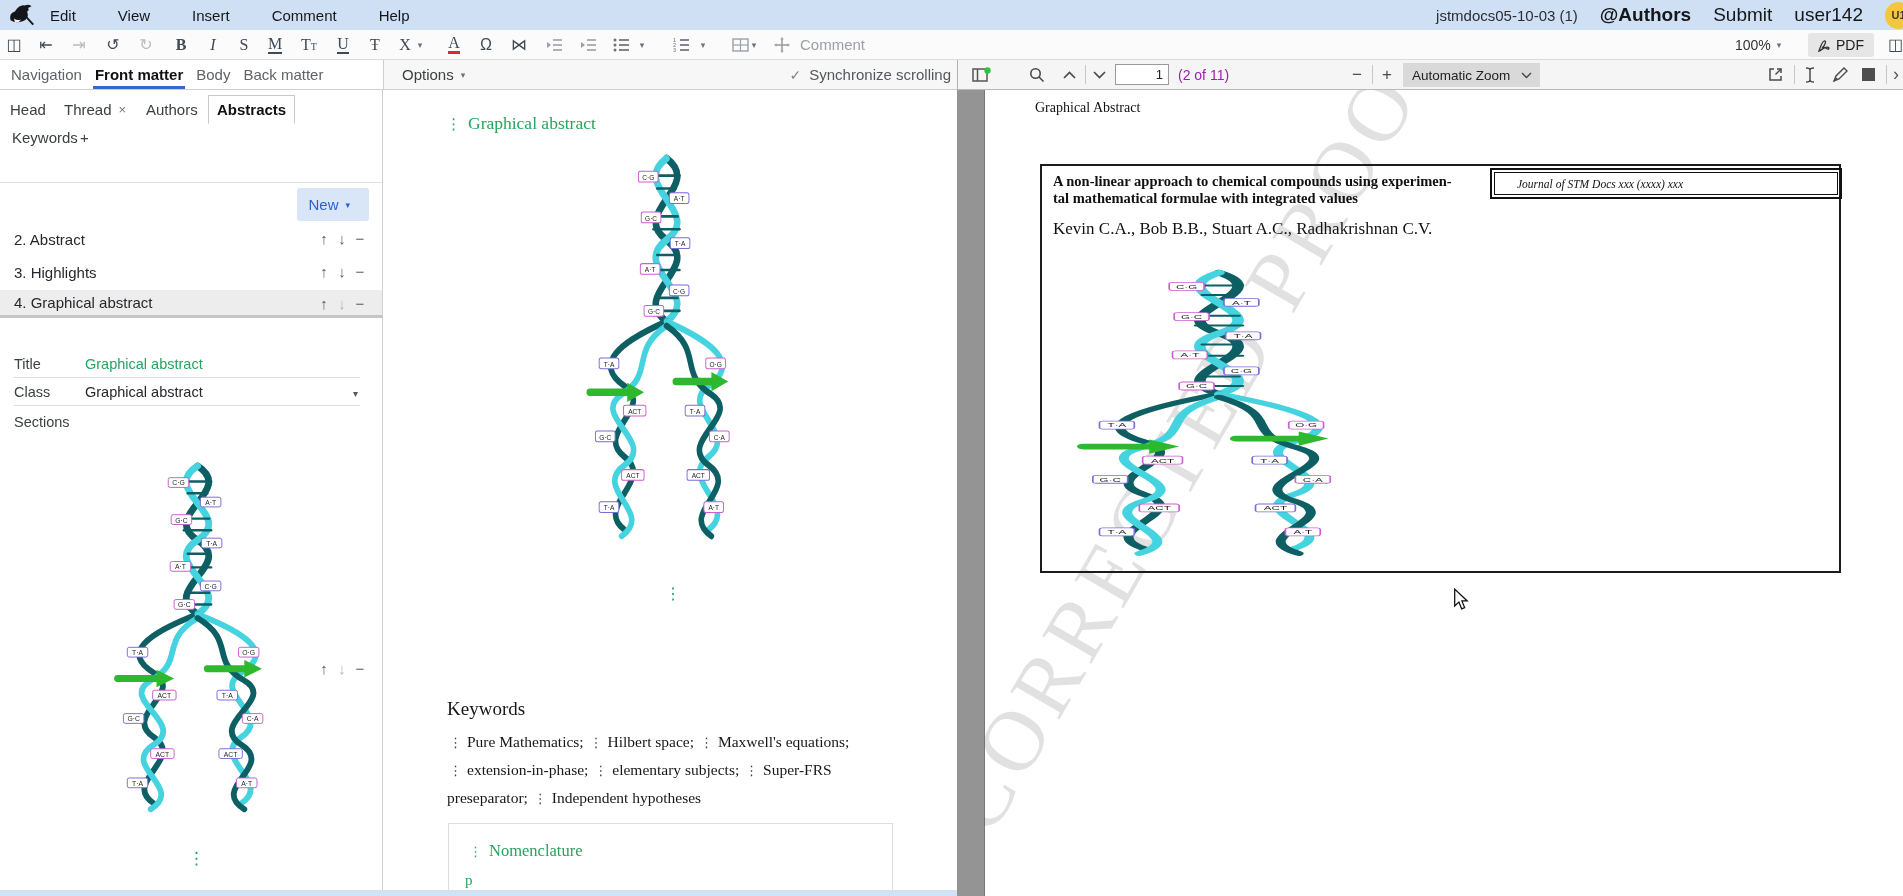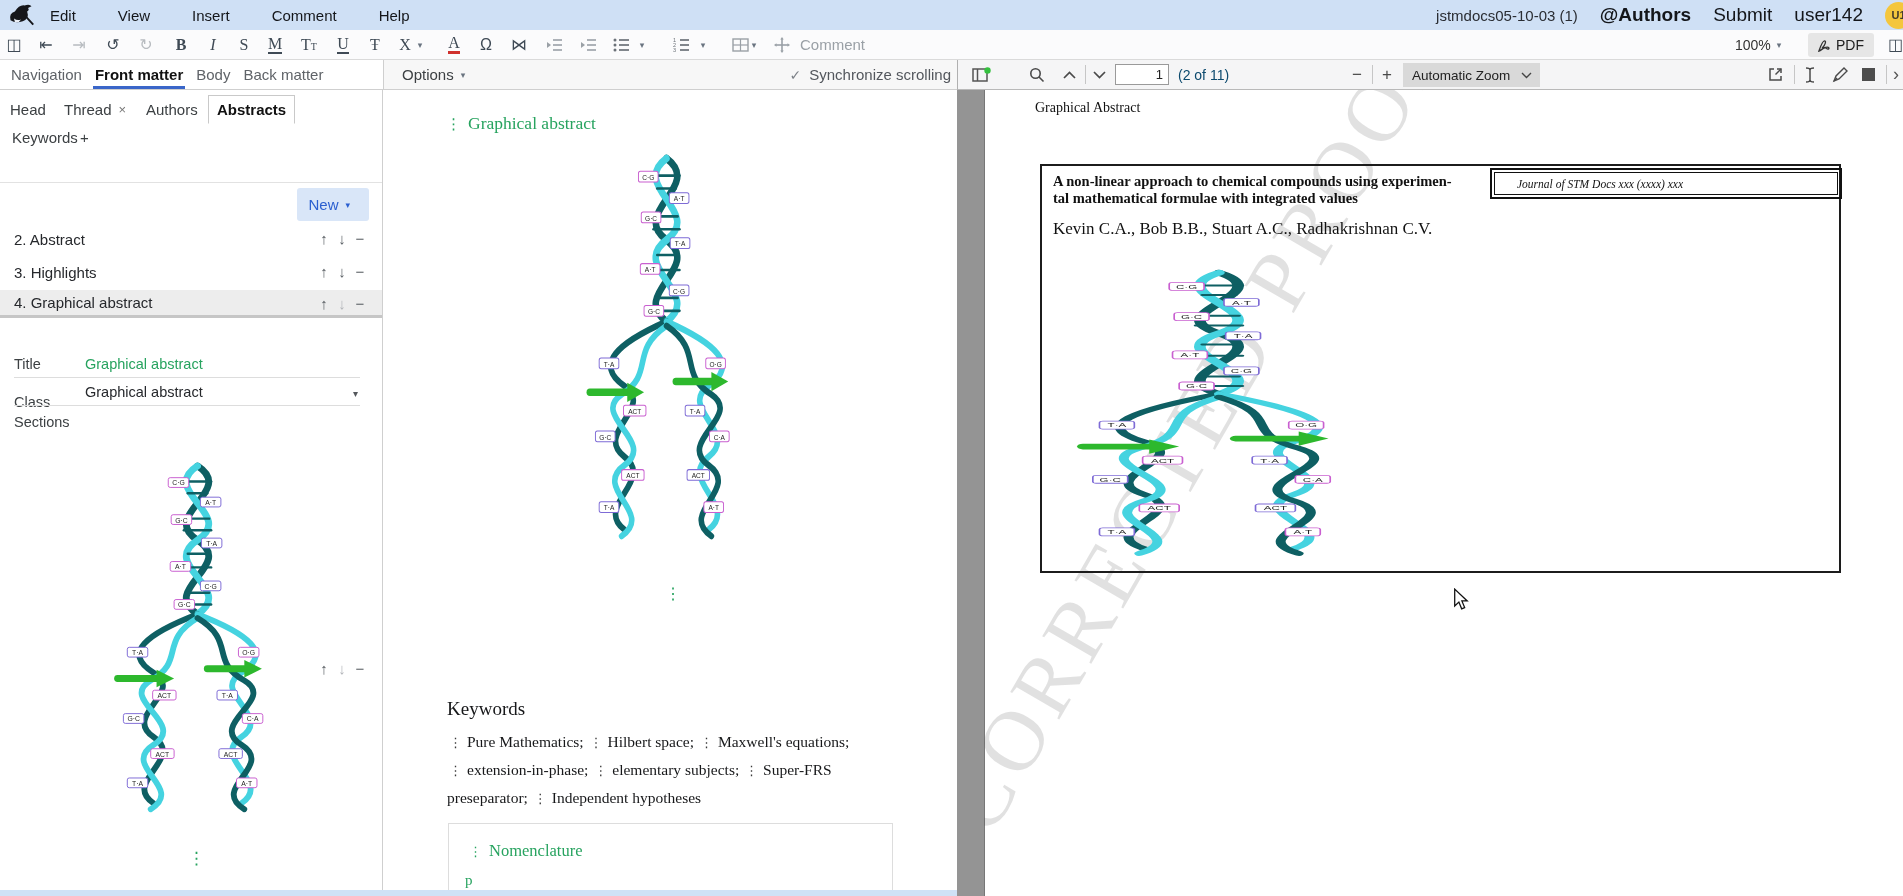--- a/index.html
+++ b/index.html
@@ -38,21 +38,21 @@
 
   .editor-bar { position:absolute; left:383px; top:60px; width:574px; height:30px; background:#f7f7f7; border-bottom:1px solid #cfcfcf; border-left:1px solid #cfcfcf; display:flex; align-items:center; }
   .options { margin-left:18px; font-size:15px; color:#3c4043; display:flex; align-items:center; gap:7px; }
   .sync { margin-left:auto; margin-right:6px; display:flex; align-items:center; gap:8px; font-size:15px; color:#53575d; }
   .check { color:#7d8288; font-size:14px; }
 
   .pdf-bar { position:absolute; left:957px; top:60px; width:946px; height:30px; background:#f5f5f6; border-bottom:1px solid #b9b9b9; border-left:1px solid #b0b0b0; }
   .pbi { position:absolute; top:0; height:29px; display:flex; align-items:center; justify-content:center; color:#4a4a4a; }
   .pdiv { position:absolute; top:5px; height:19px; width:1px; background:#c6c6c6; }
   .page-input { position:absolute; left:157px; top:4px; width:54px; height:21px; border:1px solid #9a9a9a; background:#fff; font-size:13px; text-align:right; padding-right:5px; color:#222; }
-  .page-of { position:absolute; left:220px; top:0; height:29px; display:flex; align-items:center; font-size:14px; color:#0c4a6e; }
+  .page-of { position:absolute; left:220px; top:0; height:29px; display:flex; align-items:center; font-size:14px; color:#a21caf; }
   .zoom-select { position:absolute; left:445px; top:3px; width:137px; height:24px; background:#d9d9d9; display:flex; align-items:center; font-size:13.5px; color:#222; padding-left:9px; gap:8px; }
   .zoom-select .zs-label { flex:1; }
 
   
   .left-panel { position:absolute; left:0; top:90px; width:383px; height:800px; background:#fff; border-right:1px solid #cfcfcf; overflow:hidden; }
   .subtab { position:absolute; font-size:15px; color:#3c4043; height:29px; display:flex; align-items:center; gap:7px; padding:0 8px; }
   .subtab.active { font-weight:bold; color:#111; border:1px solid #c9c9c9; border-bottom:1px solid #fff; background:#fff; }
   .subtab .x { color:#777; font-size:13px; }
   .panel-hr { position:absolute; left:0; width:383px; height:1px; background:#e2e2e2; }
   .new-btn { position:absolute; left:297px; top:98px; width:72px; height:33px; background:#d9e6f8; color:#2b5fd0; font-size:15px; border-radius:3px; display:flex; align-items:center; justify-content:center; gap:7px; }
@@ -432,21 +432,21 @@
   <div class="sec-row sel" style="top:200px">
     <span class="lbl">4. Graphical abstract</span>
   </div>
   <span class="row-ctrl" style="left:316px;top:205px">↑</span>
   <span class="row-ctrl lite" style="left:334px;top:205px">↓</span>
   <span class="row-ctrl" style="left:352px;top:205px">−</span>
 
   <span class="field-label" style="top:266px">Title</span>
   <span class="field-value green" style="top:266px">Graphical abstract</span>
   <div class="field-line" style="top:287px"></div>
-  <span class="field-label" style="top:304px">Class</span>
+  <span class="field-label" style="top:294px">Class</span>
   <span class="field-value" style="top:294px">Graphical abstract</span>
   <span class="sel-caret" style="top:298px">▾</span>
   <div class="field-line" style="top:315px"></div>
   <span class="field-label" style="top:324px">Sections</span>
 
   <svg class="dna" style="left:100px;top:358px" width="195" height="385" viewBox="0 0 200 370">
       <use href="#dna-art"></use>
     </svg>
   <span class="row-ctrl" style="left:316px;top:570px">↑</span>
   <span class="row-ctrl lite" style="left:334px;top:570px">↓</span>

